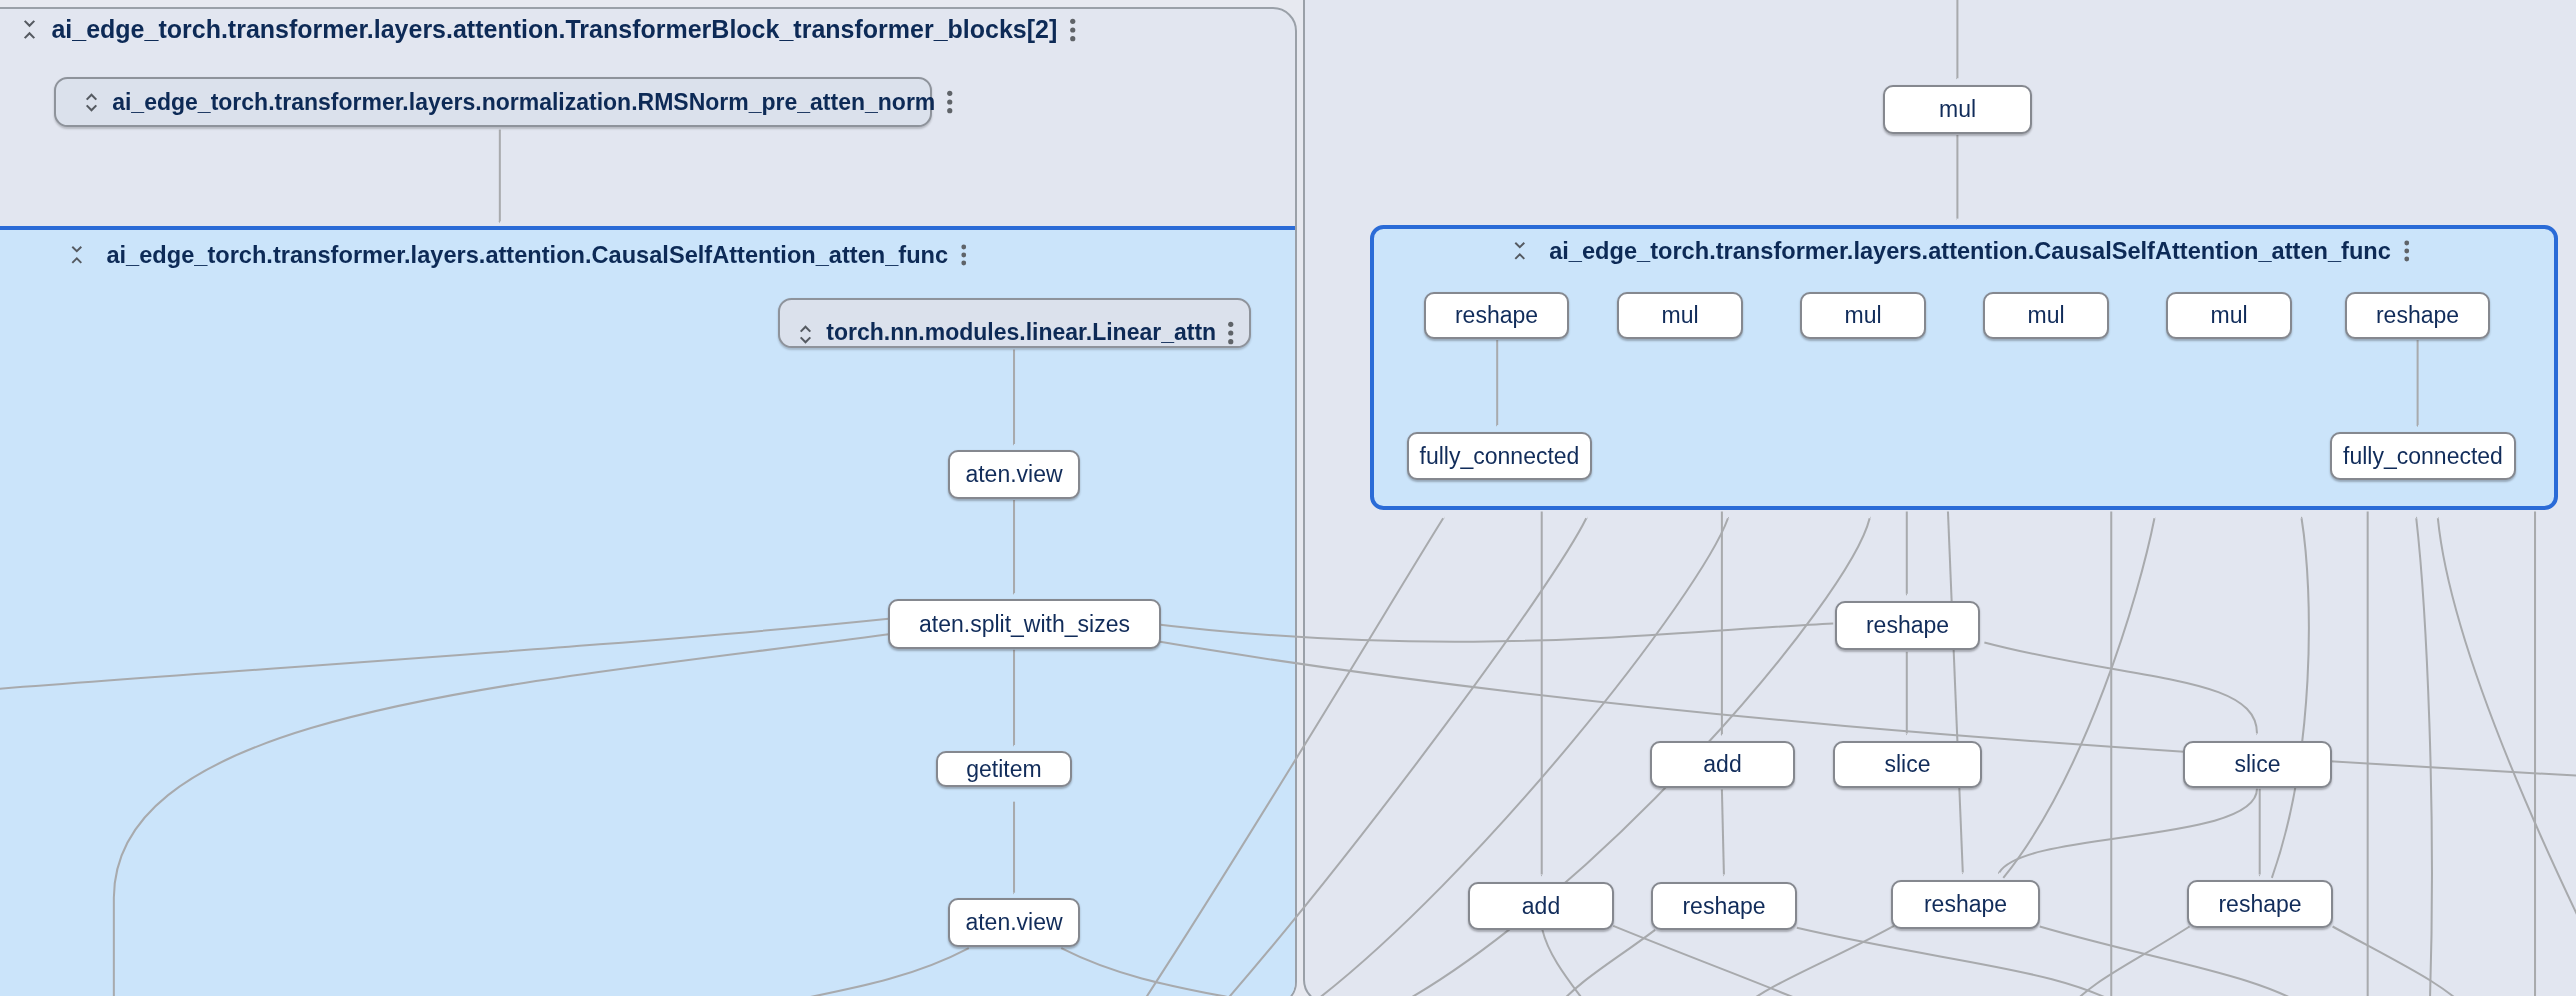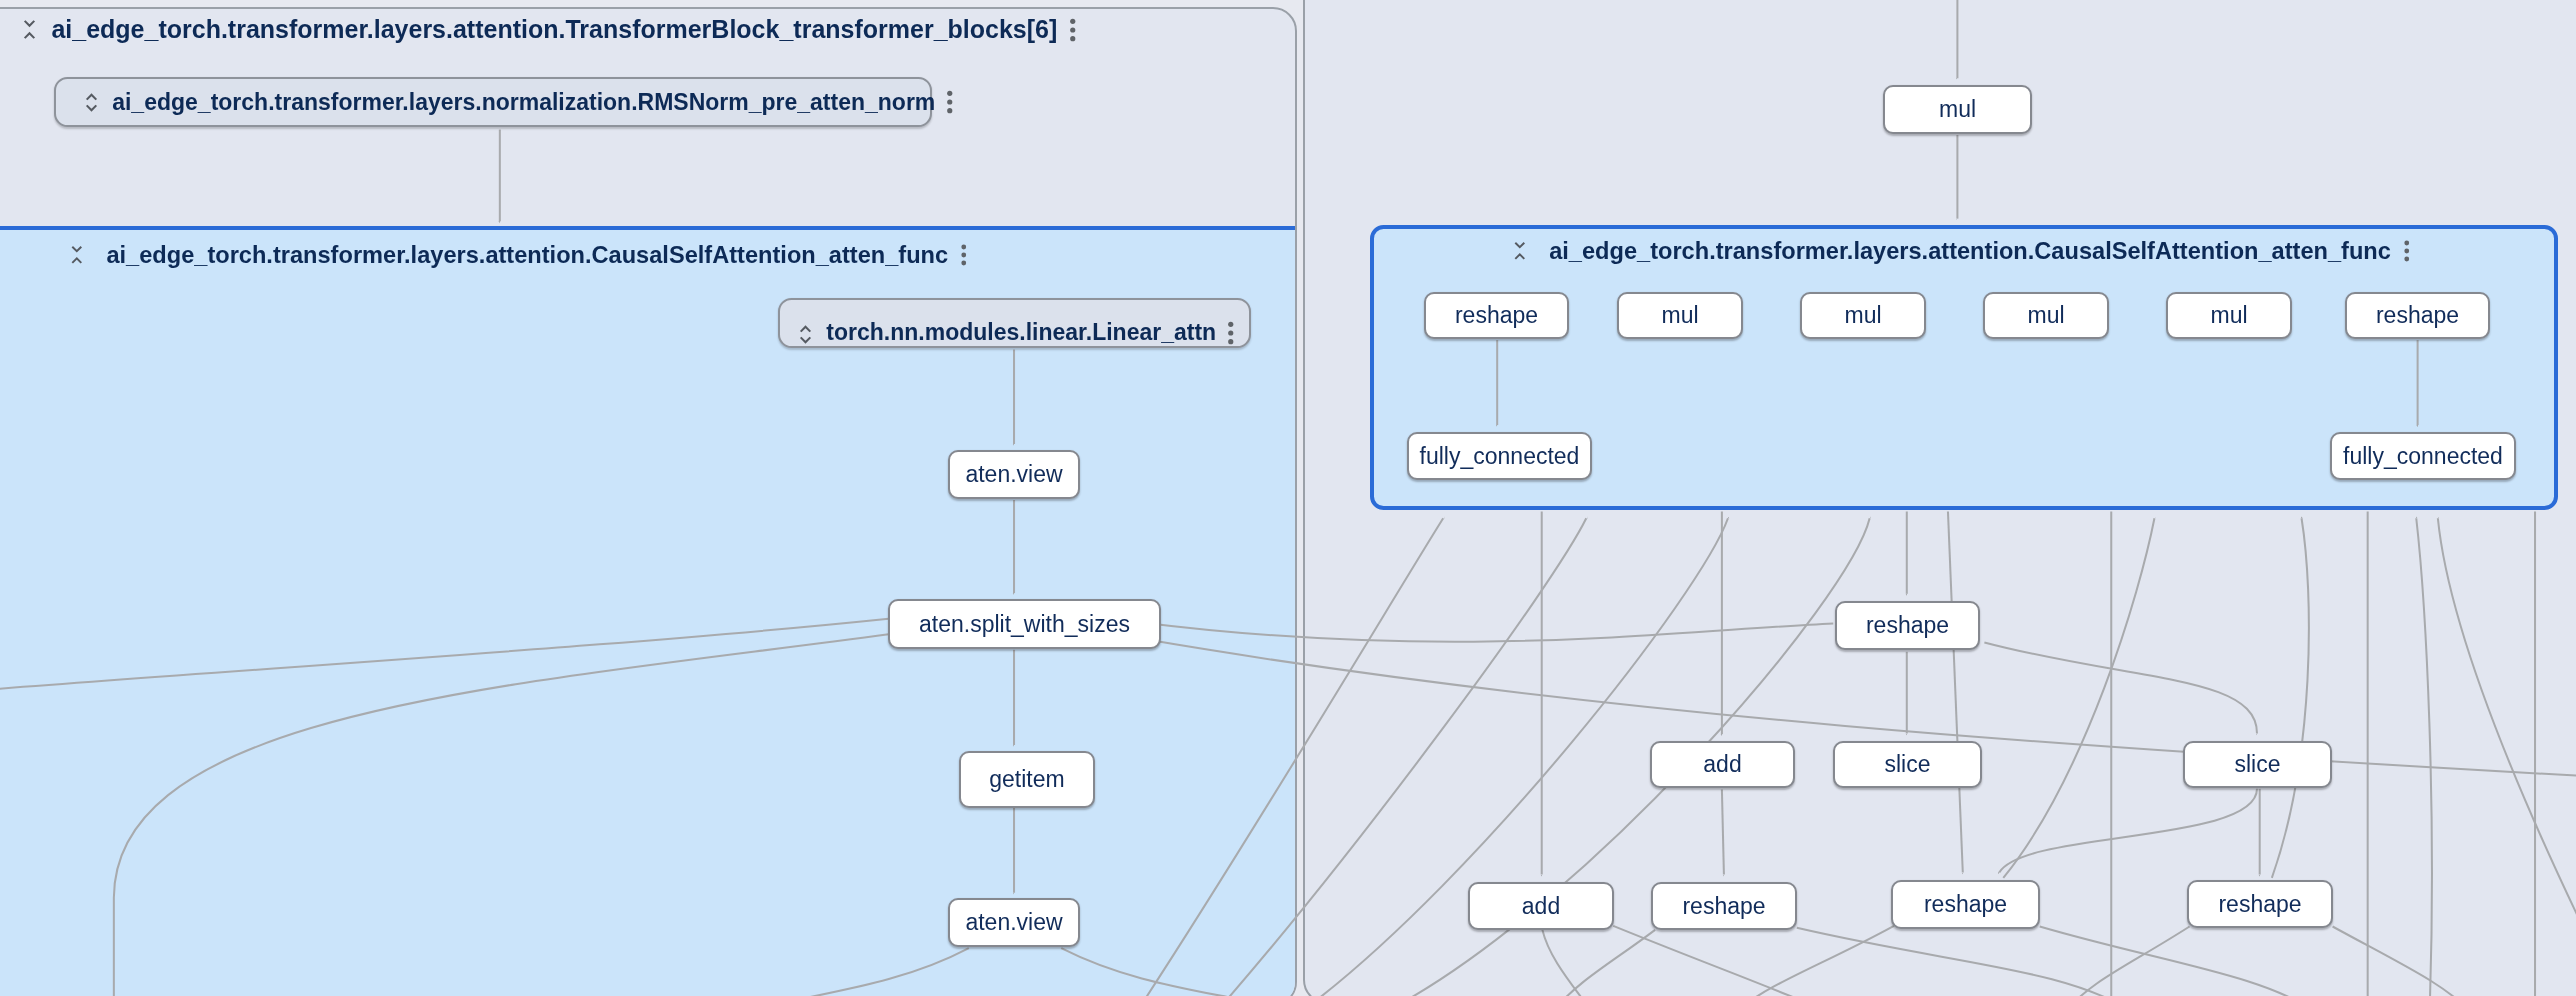--- a/index.html
+++ b/index.html
@@ -99,21 +99,21 @@
       <path d="M3022,1373 C3200,1425 3355,1445 3430,1500"></path>
       <path d="M3244,1373 C3155,1430 3095,1455 3060,1500"></path>
       <path d="M3456,1373 C3560,1430 3625,1460 3660,1500"></path>
     </g>
   </svg>
 
   <div class="hdr layer-hdr" style="left:17.6px;top:12px;height:35px;">
     <svg class="icon" width="23" height="23" viewBox="0 0 24 24">
       <path d="M7 3l5 5 5-5 M7 21l5-5 5 5" fill="none" stroke="#555a61" stroke-width="2.2"></path>
     </svg>
-    <span class="lbl t36">ai_edge_torch.transformer.layers.attention.TransformerBlock_transformer_blocks[6]</span>
+    <span class="lbl t36">ai_edge_torch.transformer.layers.attention.TransformerBlock_transformer_blocks[2]</span>
     <svg class="icon" width="9.5" height="26" viewBox="0 0 8 24">
       <circle cx="4" cy="4" r="2.4" fill="#5f6368"></circle>
         <circle cx="4" cy="12" r="2.4" fill="#5f6368"></circle>
         <circle cx="4" cy="20" r="2.4" fill="#5f6368"></circle>
     </svg>
   </div>
 
   <div class="node grp-node" style="left:54px;top:77px;width:878px;height:50px;padding-left:48px;">
     <svg class="icon" width="23" height="23" viewBox="0 0 24 24">
       <path d="M7 9l5-5 5 5 M7 15l5 5 5-5" fill="none" stroke="#555a61" stroke-width="2.2"></path>
@@ -149,21 +149,21 @@
         <circle cx="4" cy="20" r="2.4" fill="#5f6368"></circle>
     </svg>
   </div>
 
   <div class="node op" style="left:948px;top:450px;width:132px;height:49px;">
     <span>aten.view</span>
     </div>
   <div class="node op" style="left:888px;top:599px;width:273px;height:50px;">
     <span>aten.split_with_sizes</span>
     </div>
-  <div class="node op" style="left:959px;top:751px;width:136px;height:57px;">
+  <div class="node op" style="left:936px;top:751px;width:136px;height:36px;">
     <span>getitem</span>
     </div>
   <div class="node op" style="left:948px;top:898px;width:132px;height:49px;">
     <span>aten.view</span>
     </div>
 
   <div class="node op" style="left:1883px;top:85px;width:149px;height:49px;">
     <span>mul</span>
     </div>
 

